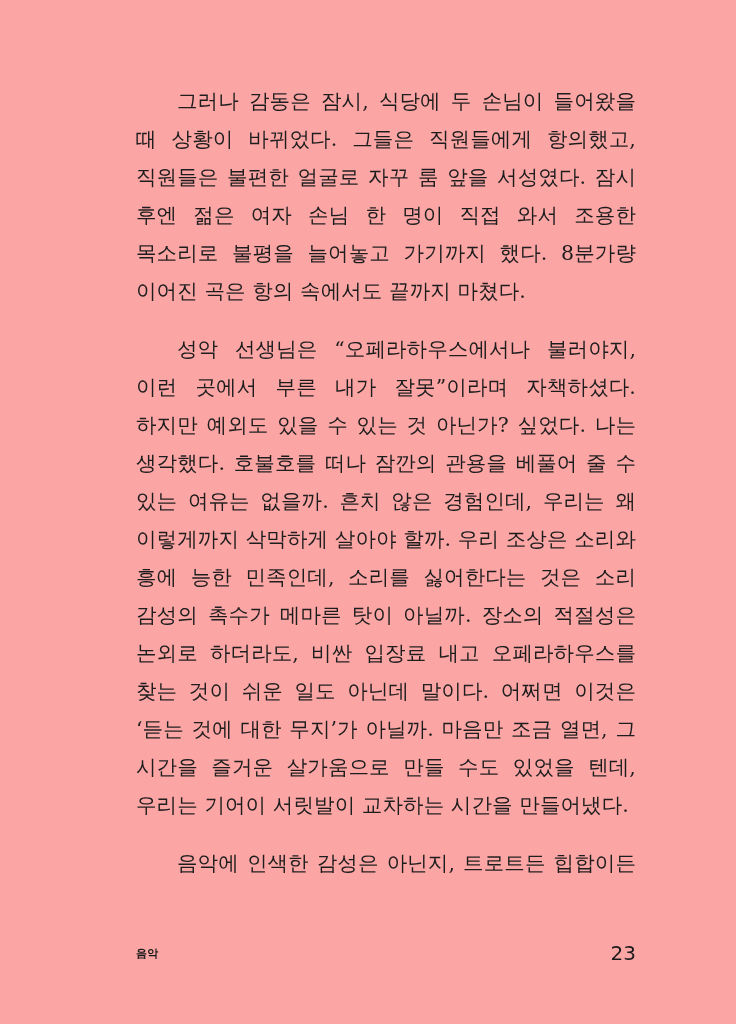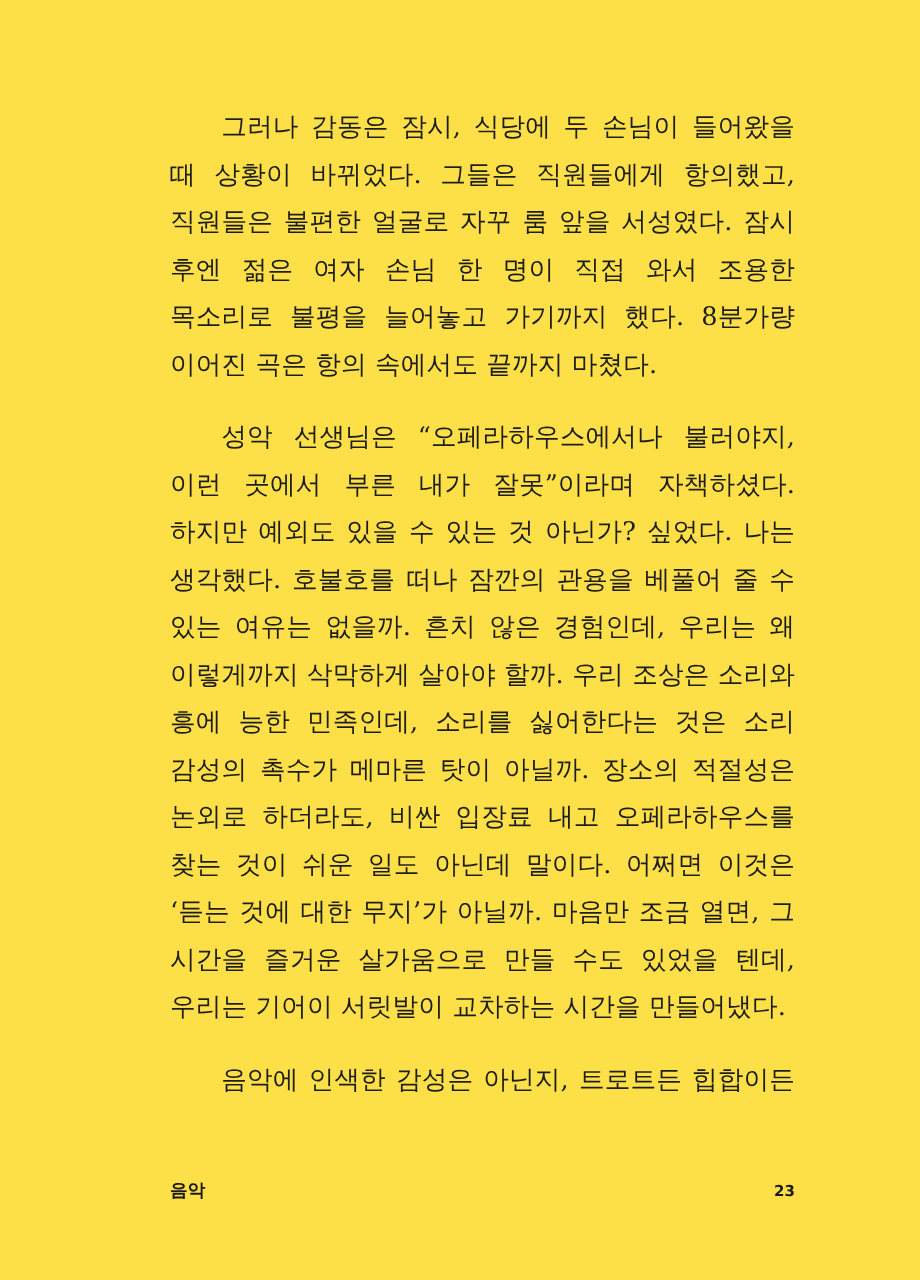--- a/index.html
+++ b/index.html
@@ -14,21 +14,21 @@
     position: relative;
     overflow: hidden;
     font-family: "DejaVu Serif", "Liberation Serif", serif;
     color: #1a1a1a;
     -webkit-font-smoothing: antialiased;
   }
 
   .page {
     position: absolute;
     inset: 0;
-    background: #fde047;
+    background: #fca5a5;
   }
 
   .text-column {
     position: absolute;
     left: 136px;
     top: 82px;
     width: 500px;
   }
 
   .para {
@@ -60,29 +60,29 @@
     right: 100px;
     top: 940px;
     height: 26px;
     display: flex;
     align-items: center;
     justify-content: space-between;
     font-family: "DejaVu Sans", "Liberation Sans", sans-serif;
   }
 
   .footer-running-head {
-    font-size: 14px;
+    font-size: 11px;
     font-weight: 700;
     color: #1a1a1a;
     letter-spacing: 0.2px;
   }
 
   .footer-page-number {
-    font-size: 12px;
-    font-weight: 700;
+    font-size: 20px;
+    font-weight: 400;
     color: #1a1a1a;
     letter-spacing: 0px;
   }
 </style>
 </head>
 <body>
 
 <div class="page">
 
   <div class="text-column">

